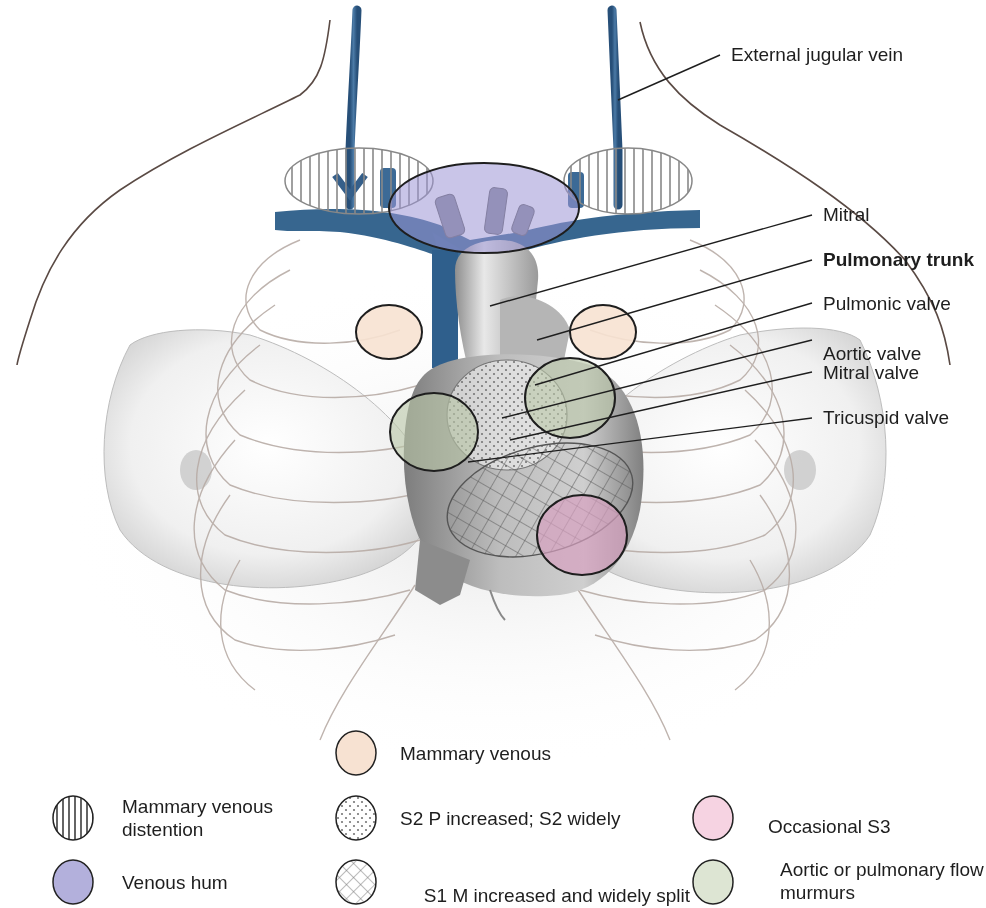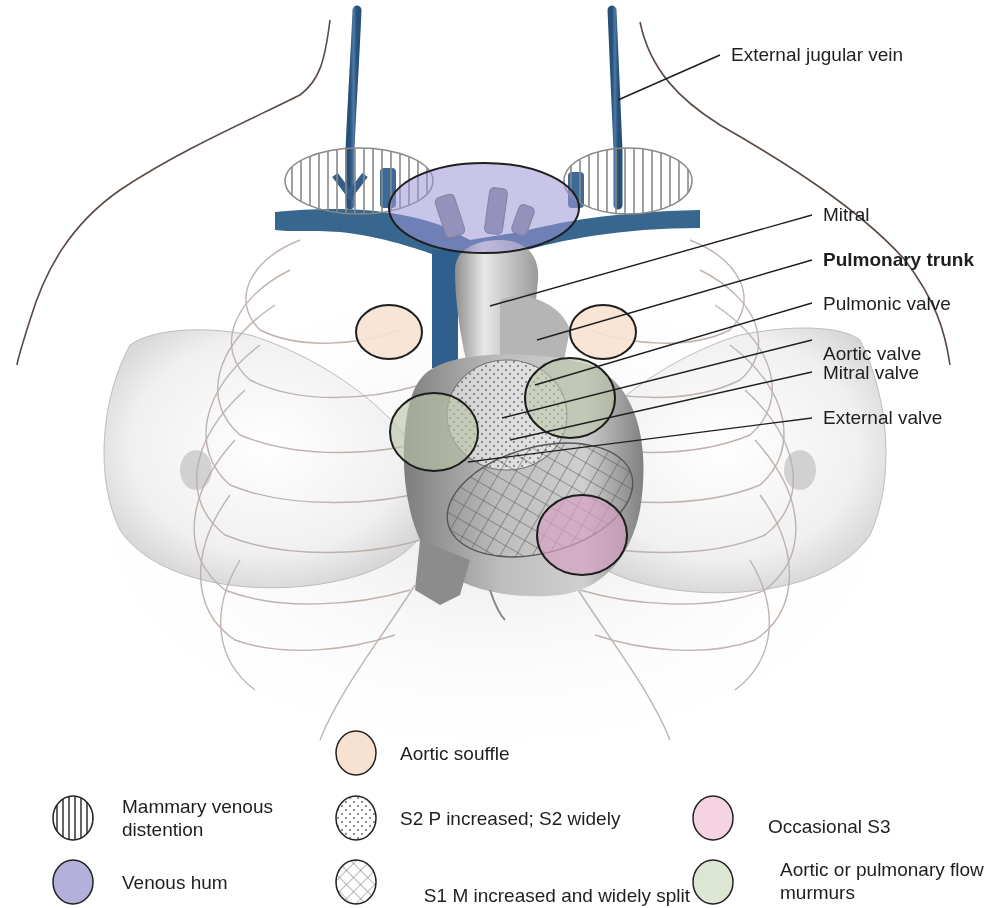--- a/index.html
+++ b/index.html
@@ -154,23 +154,23 @@
     <ellipse cx="713" cy="882" rx="20" ry="22" fill="#dde5d3"></ellipse>
   </g>
 </svg>
 
 <div class="lbl" style="left:731px;top:44px;">External jugular vein</div>
 <div class="lbl" style="left:823px;top:204px;">Mitral</div>
 <div class="lbl" style="left:823px;top:249px;font-weight:bold;">Pulmonary trunk</div>
 <div class="lbl" style="left:823px;top:293px;">Pulmonic valve</div>
 <div class="lbl" style="left:823px;top:315px;margin-top:28px;">Aortic valve</div>
 <div class="lbl" style="left:823px;top:362px;text-align:center;">Mitral valve</div>
-<div class="lbl" style="left:823px;top:407px;">External valve</div>
+<div class="lbl" style="left:823px;top:407px;">Tricuspid valve</div>
 
 <div>
-  <div class="leg-text" style="left:400px;top:742px;">Aortic souffle</div>
+  <div class="leg-text" style="left:400px;top:742px;">Mammary venous</div>
   <div class="leg-text" style="left:122px;top:795px;width:170px;">Mammary venous distention</div>
   <div class="leg-text" style="left:400px;top:807px;">S2 P increased; S2 widely</div>
   <div class="leg-text" style="left:768px;top:815px;">Occasional S3</div>
   <div class="leg-text" style="left:122px;top:871px;">Venous hum</div>
   <div class="leg-text" style="left:400px;top:884px;width:290px;text-align:right;">S1 M increased and widely split</div>
   <div class="leg-text" style="left:768px;top:858px;width:210px;margin-left:12px;">Aortic or pulmonary flow murmurs</div>
 </div>
 
 </body></html>

